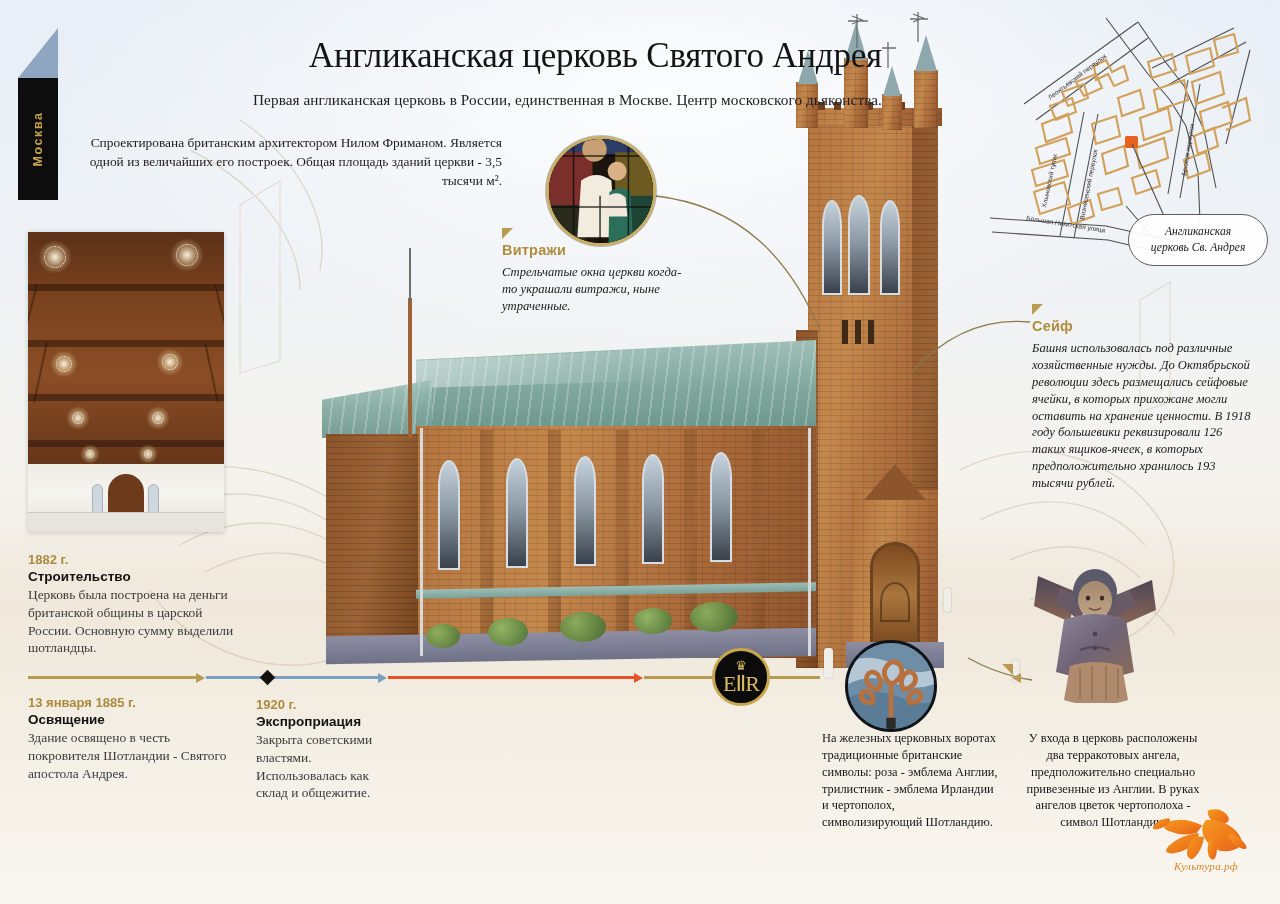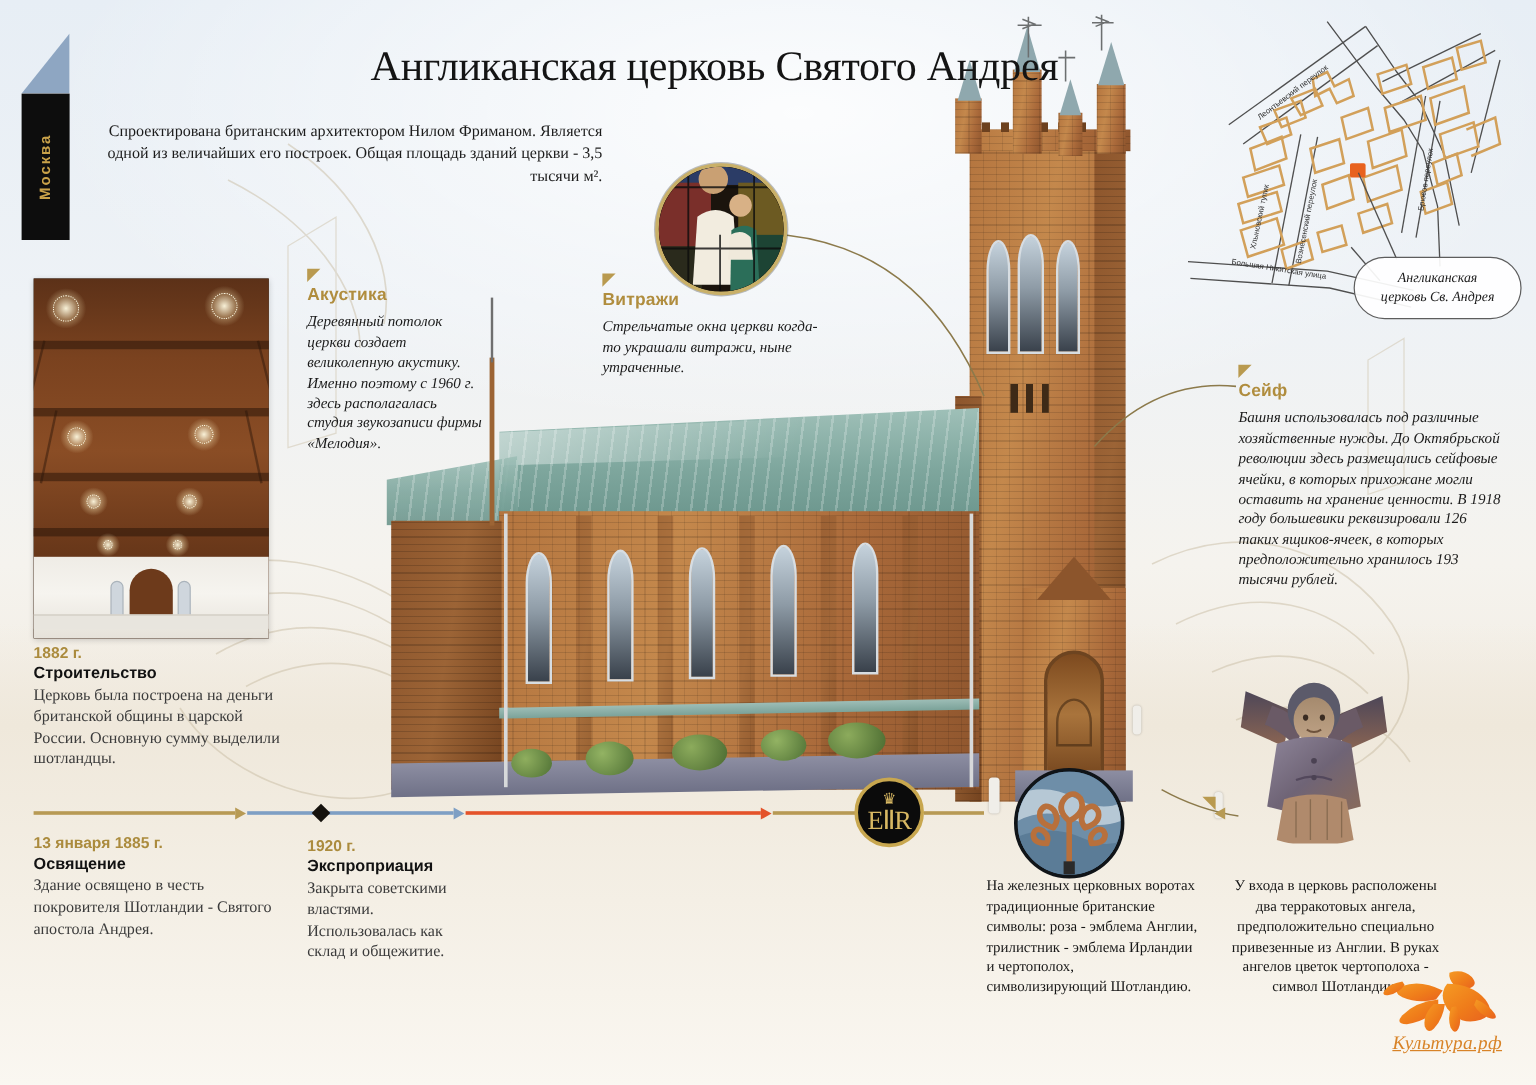--- a/index.html
+++ b/index.html
@@ -199,22 +199,22 @@
     display:flex; flex-direction:column; align-items:center; justify-content:center;
     font-style:italic; font-size:11.6px; color:#1a1a1a; line-height:1.35; z-index:31;
   }
 
   
   #angel { position:absolute; left:1020px; top:548px; width:150px; height:155px; z-index:30; }
 
   
   #logo { position:absolute; right:14px; bottom:22px; width:120px; height:78px; z-index:33; text-align:center;}
   #logo .cap {
-    font-style:italic; font-size:16px; color:#d88327; font-family:"Liberation Serif", serif;
-    margin-top:-4px; letter-spacing:.3px;text-decoration:underline;
+    font-style:italic; font-size:11px; color:#d88327; font-family:"Liberation Serif", serif;
+    margin-top:-4px; letter-spacing:.3px;
   }
 
   
   .person { position:absolute; background:#f0eee9; border-radius:3px; z-index:24; box-shadow:0 0 2px rgba(0,0,0,.25);}
 </style>
 </head>
 <body>
 
 <div id="page">
 
@@ -246,20 +246,21 @@
 
   <svg id="moscow-flag" viewBox="0 0 40 50">
     <polygon points="0,50 40,0 40,50" fill="#8ea6c2"></polygon>
   </svg>
   <div id="moscow-tab">
     <span class="lbl">Москва</span>
   </div>
 
   <div id="header">
     <h1 id="title">Англиканская церковь Святого Андрея</h1>
+    <div id="subtitle">Первая англиканская церковь в России, единственная в Москве. Центр московского дьяконства.</div>
     <div id="lead">Спроектирована британским архитектором Нилом Фриманом. Является одной из величайших его построек. Общая площадь зданий церкви - 3,5 тысячи м².</div>
   </div>
 
   <div id="church">
 
     <div class="brick" style="position:absolute;left:578px;top:78px;width:128px;height:560px;"></div>
     <div class="brick-dark" style="position:absolute;left:682px;top:86px;width:26px;height:552px;"></div>
 
     <div class="brick" style="position:absolute;left:572px;top:78px;width:140px;height:18px;"></div>
     <div style="position:absolute;left:588px;top:72px;width:108px;height:8px;
@@ -410,25 +411,20 @@
       </g>
       <rect x="41" y="80" width="10" height="12" fill="#2a2a2a"></rect>
     </svg>
   </div>
 
   <div id="crest">
     <span class="crown">♛</span>
     <span class="eiir">EⅡR</span>
   </div>
 
-  <div class="note" style="left:256px;top:224px;width:146px;">
-    <div class="tri"></div>
-    <h3>Акустика</h3>
-    <p>Деревянный потолок церкви создает великолепную акустику. Именно поэтому с 1960 г. здесь располагалась студия звукозаписи фирмы «Мелодия».</p>
-  </div>
 
   <div class="note" style="left:502px;top:228px;width:186px;">
     <div class="tri"></div>
     <h3>Витражи</h3>
     <p>Стрельчатые окна церкви когда-то украшали витражи, ныне утраченные.</p>
   </div>
 
   <div class="note" style="left:1032px;top:304px;width:222px;">
     <div class="tri"></div>
     <h3>Сейф</h3>
@@ -449,21 +445,21 @@
     <div class="tl-seg" style="left:206px;top:676px;width:172px;background:#7e9fc4;"></div>
     <div class="tl-arrow" style="left:378px;top:673px;border-left:9px solid #7e9fc4;"></div>
     <div class="tl-diamond" style="left:262px;top:672px;"></div>
     <div class="tl-seg" style="left:388px;top:676px;width:246px;background:#e4532a;"></div>
     <div class="tl-arrow" style="left:634px;top:673px;border-left:9px solid #e4532a;"></div>
     <div class="tl-seg" style="left:644px;top:676px;width:70px;background:#b79a54;"></div>
     <div class="tl-seg" style="left:770px;top:676px;width:50px;background:#b79a54;"></div>
     <div class="tl-arrow" style="left:1012px;top:673px;border-right:9px solid #b79a54;"></div>
   </div>
 
-  <div class="tl-item" style="left:28px;top:536px;width:212px;">
+  <div class="tl-item" style="left:28px;top:552px;width:212px;">
     <div class="tl-year">1882 г.</div>
     <div class="tl-head">Строительство</div>
     <div class="tl-body">Церковь была построена на деньги британской общины в царской России. Основную сумму выделили шотландцы.</div>
   </div>
 
   <div class="tl-item" style="left:28px;top:695px;width:200px;">
     <div class="tl-year">13 января 1885 г.</div>
     <div class="tl-head">Освящение</div>
     <div class="tl-body">Здание освящено в честь покровителя Шотландии - Святого апостола Андрея.</div>
   </div>

